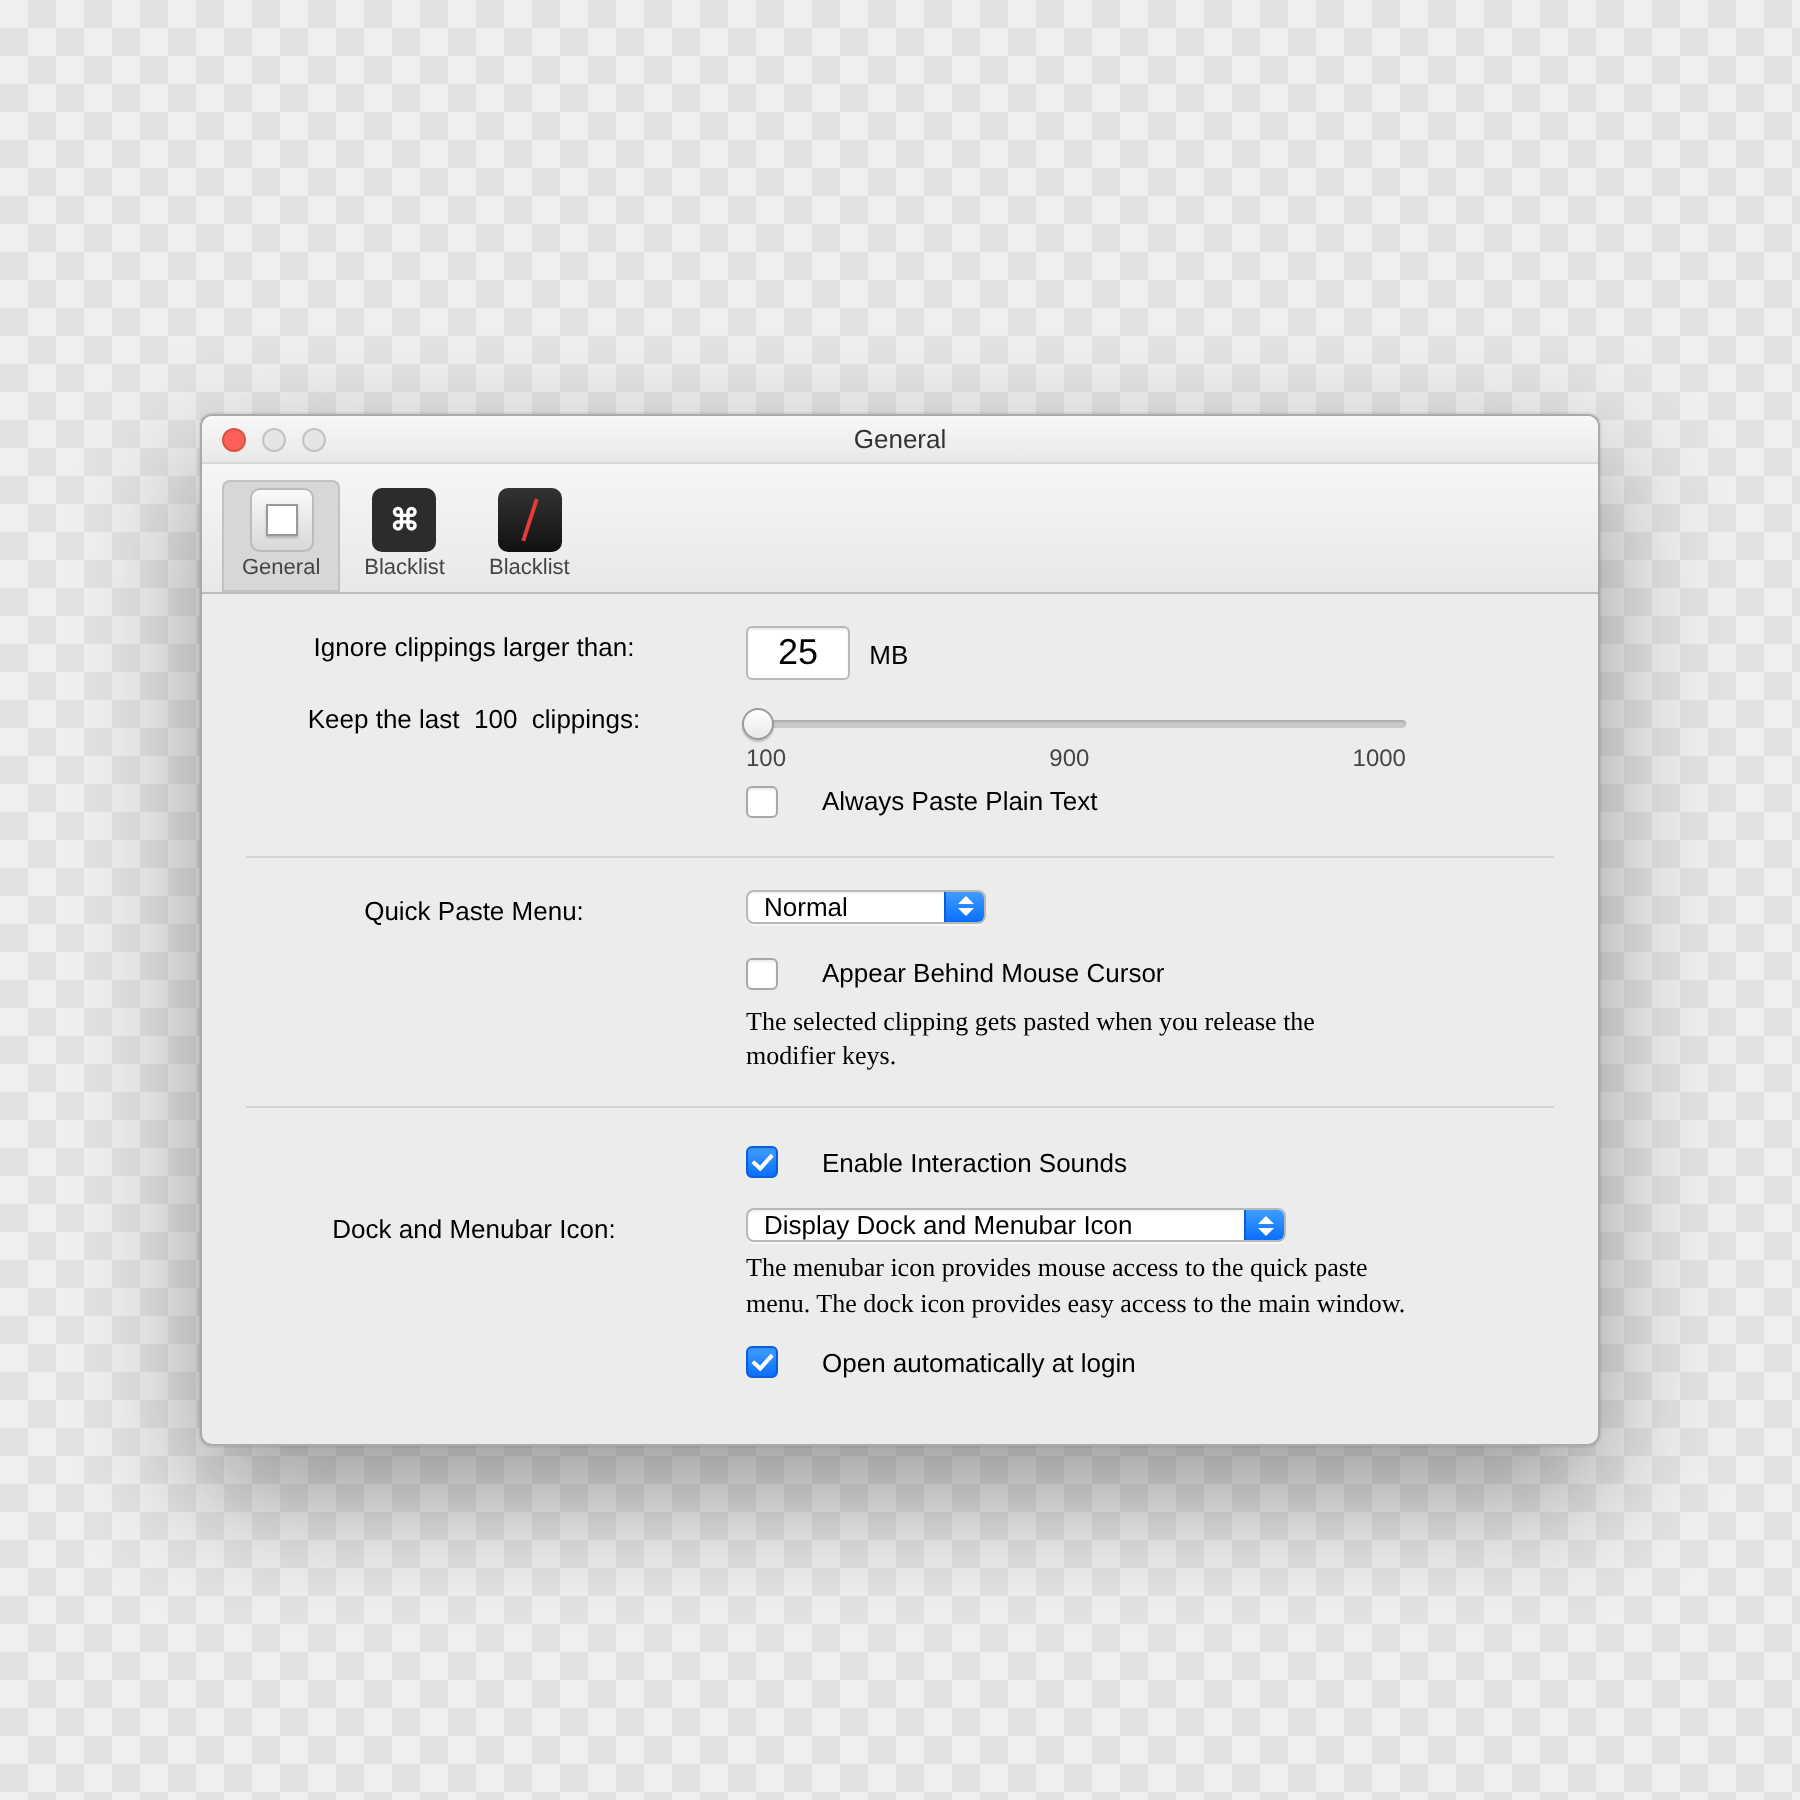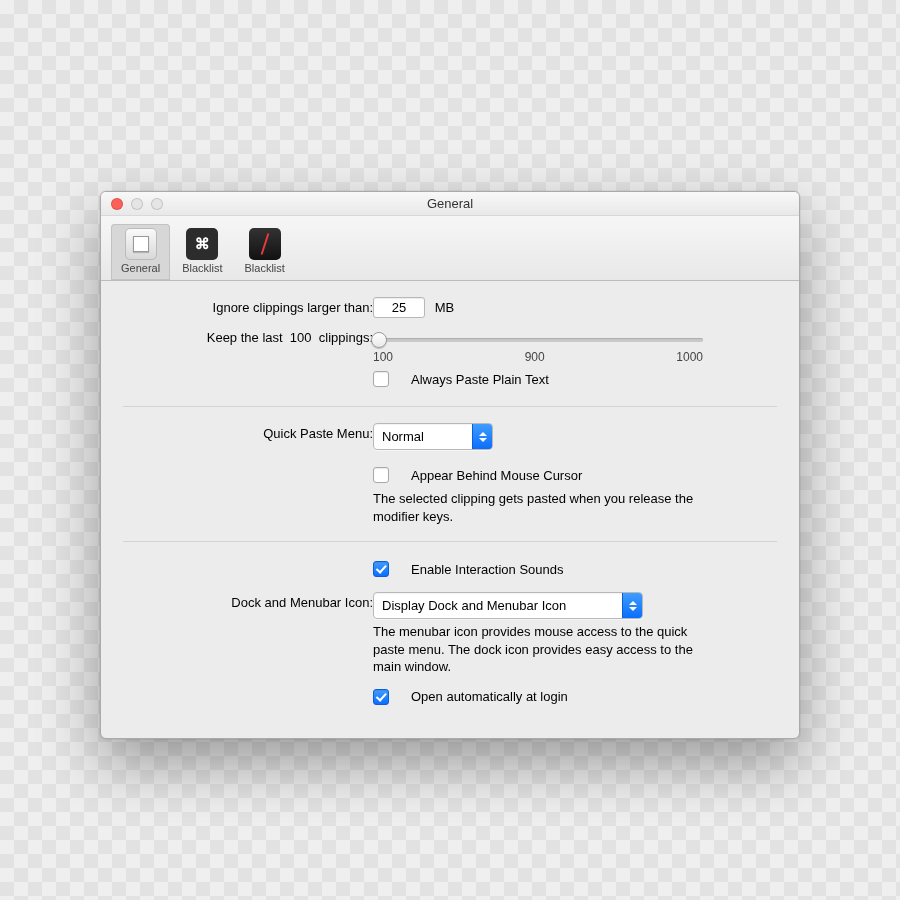--- a/index.html
+++ b/index.html
@@ -55,26 +55,26 @@
     width:32px; height:32px; margin-bottom:2px; border-radius:5px; display:flex;
     align-items:center; justify-content:center; font-size:15px; font-weight:bold;
   }
   .ticon.general { background:linear-gradient(#fafafa,#d8d8d8); border:1px solid #bbb; position:relative; }
   .ticon.general::after { content:""; width:14px; height:14px; background:#fff; border:1px solid #999; box-shadow:0 1px 1px rgba(0,0,0,.2); }
   .ticon.shortcuts { background:#2c2c2c; color:#fff; }
   .ticon.blacklist { background:linear-gradient(#333,#111); position:relative; }
   .ticon.blacklist::after { content:""; position:absolute; width:2px; height:22px; background:#e43b3b; transform:rotate(18deg); }
   .content { padding:10px 22px 24px; font-size:13px; color:#000; }
   .row { display:flex; align-items:flex-start; padding:6px 0; }
-  .label-col { width:250px; text-align:right; padding-right:0; padding-top:3px; }
+  .label-col { width:250px; text-align:center; padding-right:22px; padding-top:3px; }
   .ctrl-col { flex:1; }
   .sep { border:none; border-top:1px solid var(--border-light); margin:10px 0; }
   .textbox {
     width:52px; padding:2px 6px; text-align:center; border:1px solid #b8b8b8; border-radius:3px;
-    background:#fff; font-size:13px; box-shadow: inset 0 1px 1px rgba(0,0,0,.08);
+    background:#fff; font-size:18px; box-shadow: inset 0 1px 1px rgba(0,0,0,.08);
   }
   .unit { margin-left:6px; }
   .slider-wrap { width:330px; }
   .slider-track {
     height:4px; background:#c9c9c9; border-radius:2px; position:relative; margin-top:8px;
     box-shadow: inset 0 1px 1px rgba(0,0,0,.15);
   }
   .slider-thumb {
     width:16px; height:16px; background:linear-gradient(#fff,#e8e8e8); border:1px solid #9a9a9a;
     border-radius:50%; position:absolute; top:-6px; left:-2px; box-shadow:0 1px 1px rgba(0,0,0,.2);
@@ -86,32 +86,32 @@
     display:flex; align-items:center; justify-content:center;
     box-shadow: inset 0 1px 1px rgba(0,0,0,.08);
   }
   .checkbox.checked { background: linear-gradient(#3f9dff,#0a6efc); border-color:#0a5ed8; }
   .checkbox.checked::after {
     content:""; width:4px; height:8px; border:solid #fff; border-width:0 2px 2px 0;
     transform: rotate(42deg) translate(-0.5px,-1px);
   }
   .popup {
     display:inline-flex; align-items:center; justify-content:space-between;
-    background:#fff; border:1px solid #b8b8b8; border-radius:4px; height:27px;
+    background:#fff; border:1px solid #b8b8b8; border-radius:4px; height:17px;
     padding:0 0 0 8px; min-width:120px; box-shadow:0 1px 0 rgba(255,255,255,.5), inset 0 1px 1px rgba(0,0,0,.05);
   }
   .popup .stepper {
     width:20px; height:100%; background: linear-gradient(#3f9dff,#0a6efc);
     border-left:1px solid #0a5ed8; border-radius:0 3px 3px 0;
     display:flex; flex-direction:column; align-items:center; justify-content:center;
   }
   .stepper .caret { width:0; height:0; border-left:4px solid transparent; border-right:4px solid transparent; margin:1px 0; }
   .stepper .caret.up { border-bottom:4px solid #fff; }
   .stepper .caret.down { border-top:4px solid #fff; }
-  .help-text { font-size:13px; color:#000; line-height:1.35; margin-top:4px; max-width:330px; }
+  .help-text { font-size:13px; color:#000; line-height:1.35; margin-top:4px; max-width:330px;font-family:Liberation Serif, serif; }
   .group { margin-top:4px; }
 </style>
 </head>
 <body>
 
 <div class="window">
 
   <div class="titlebar">
     <div class="traffic-lights">
       <div class="tlight red"></div>

